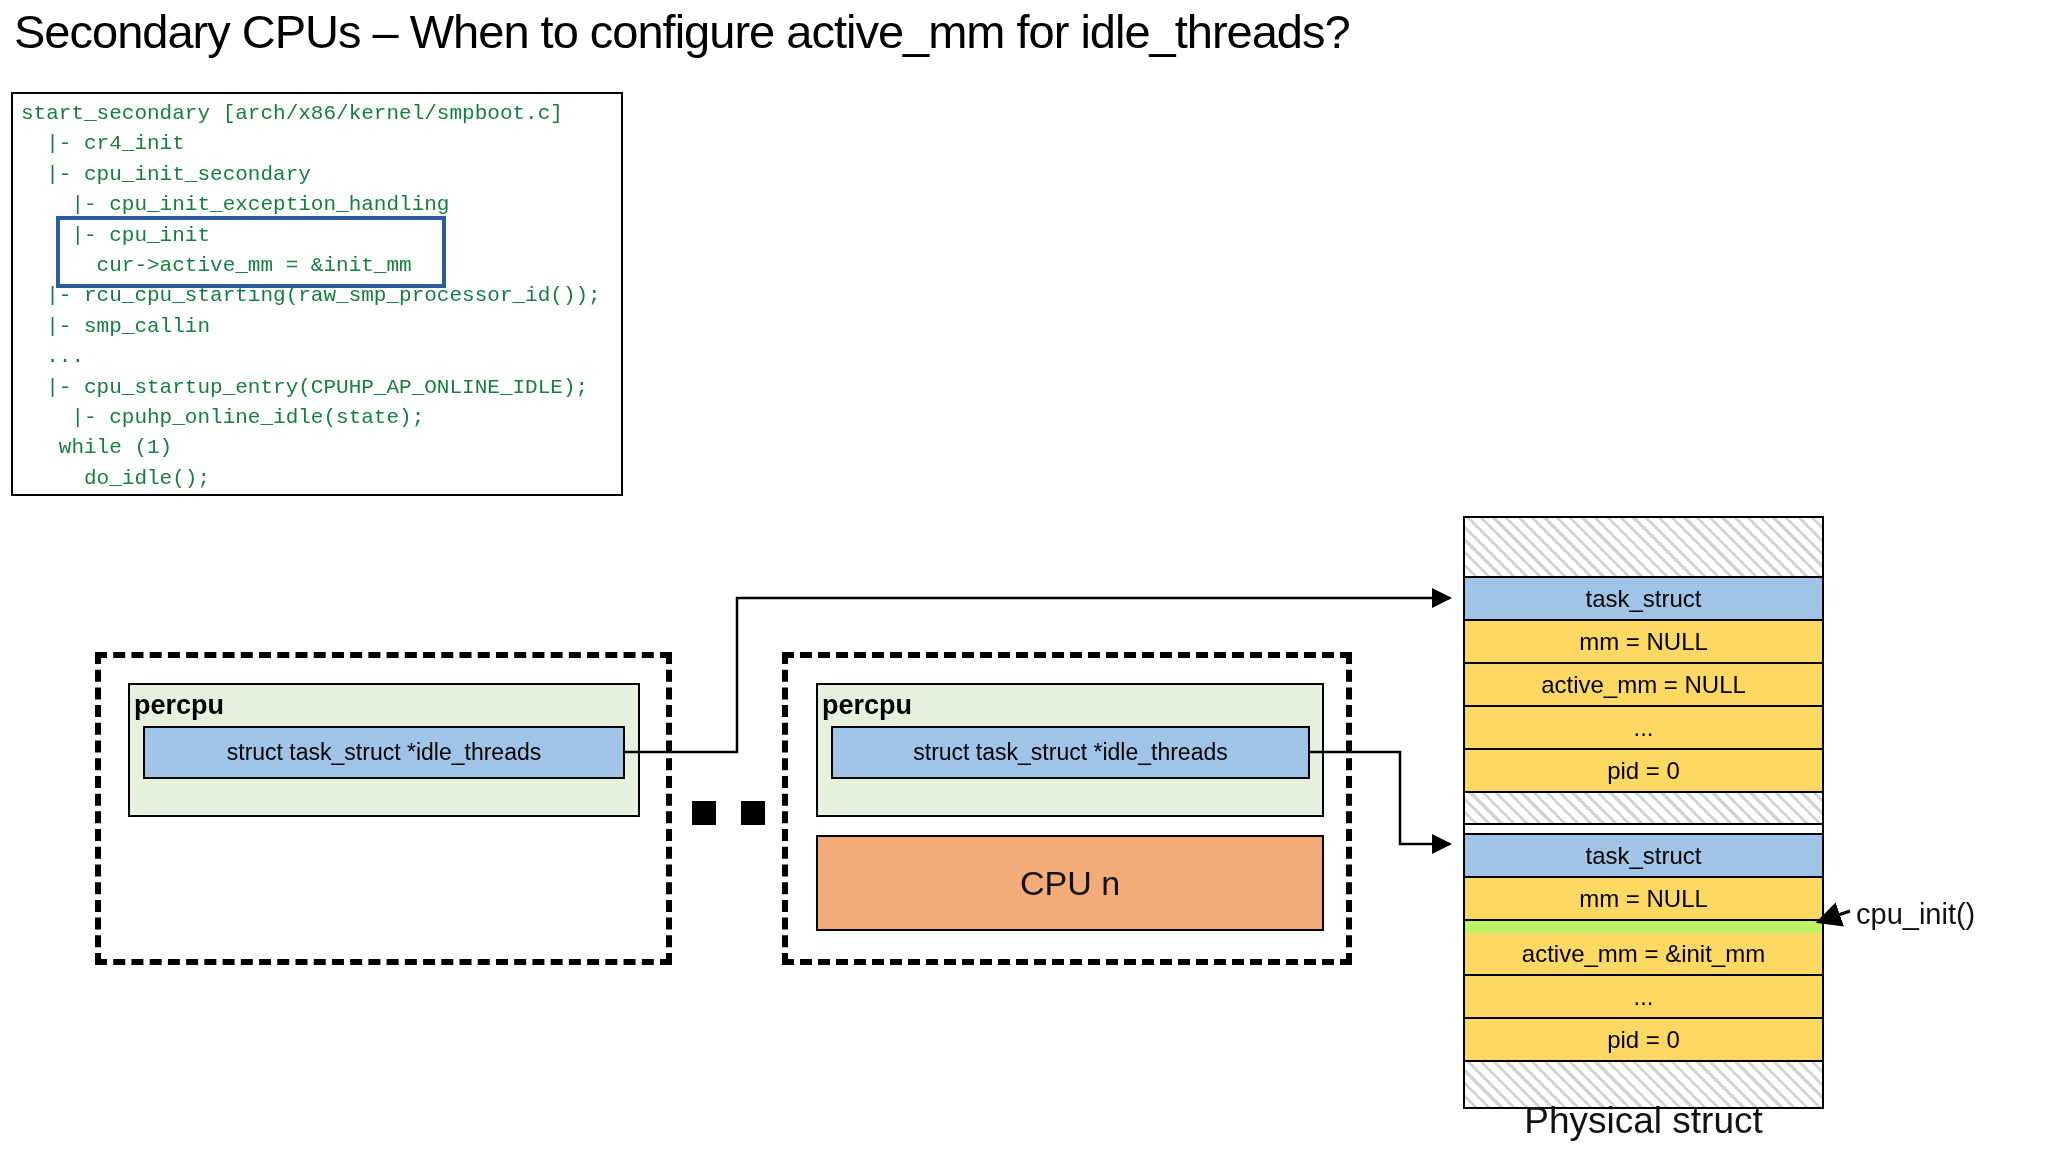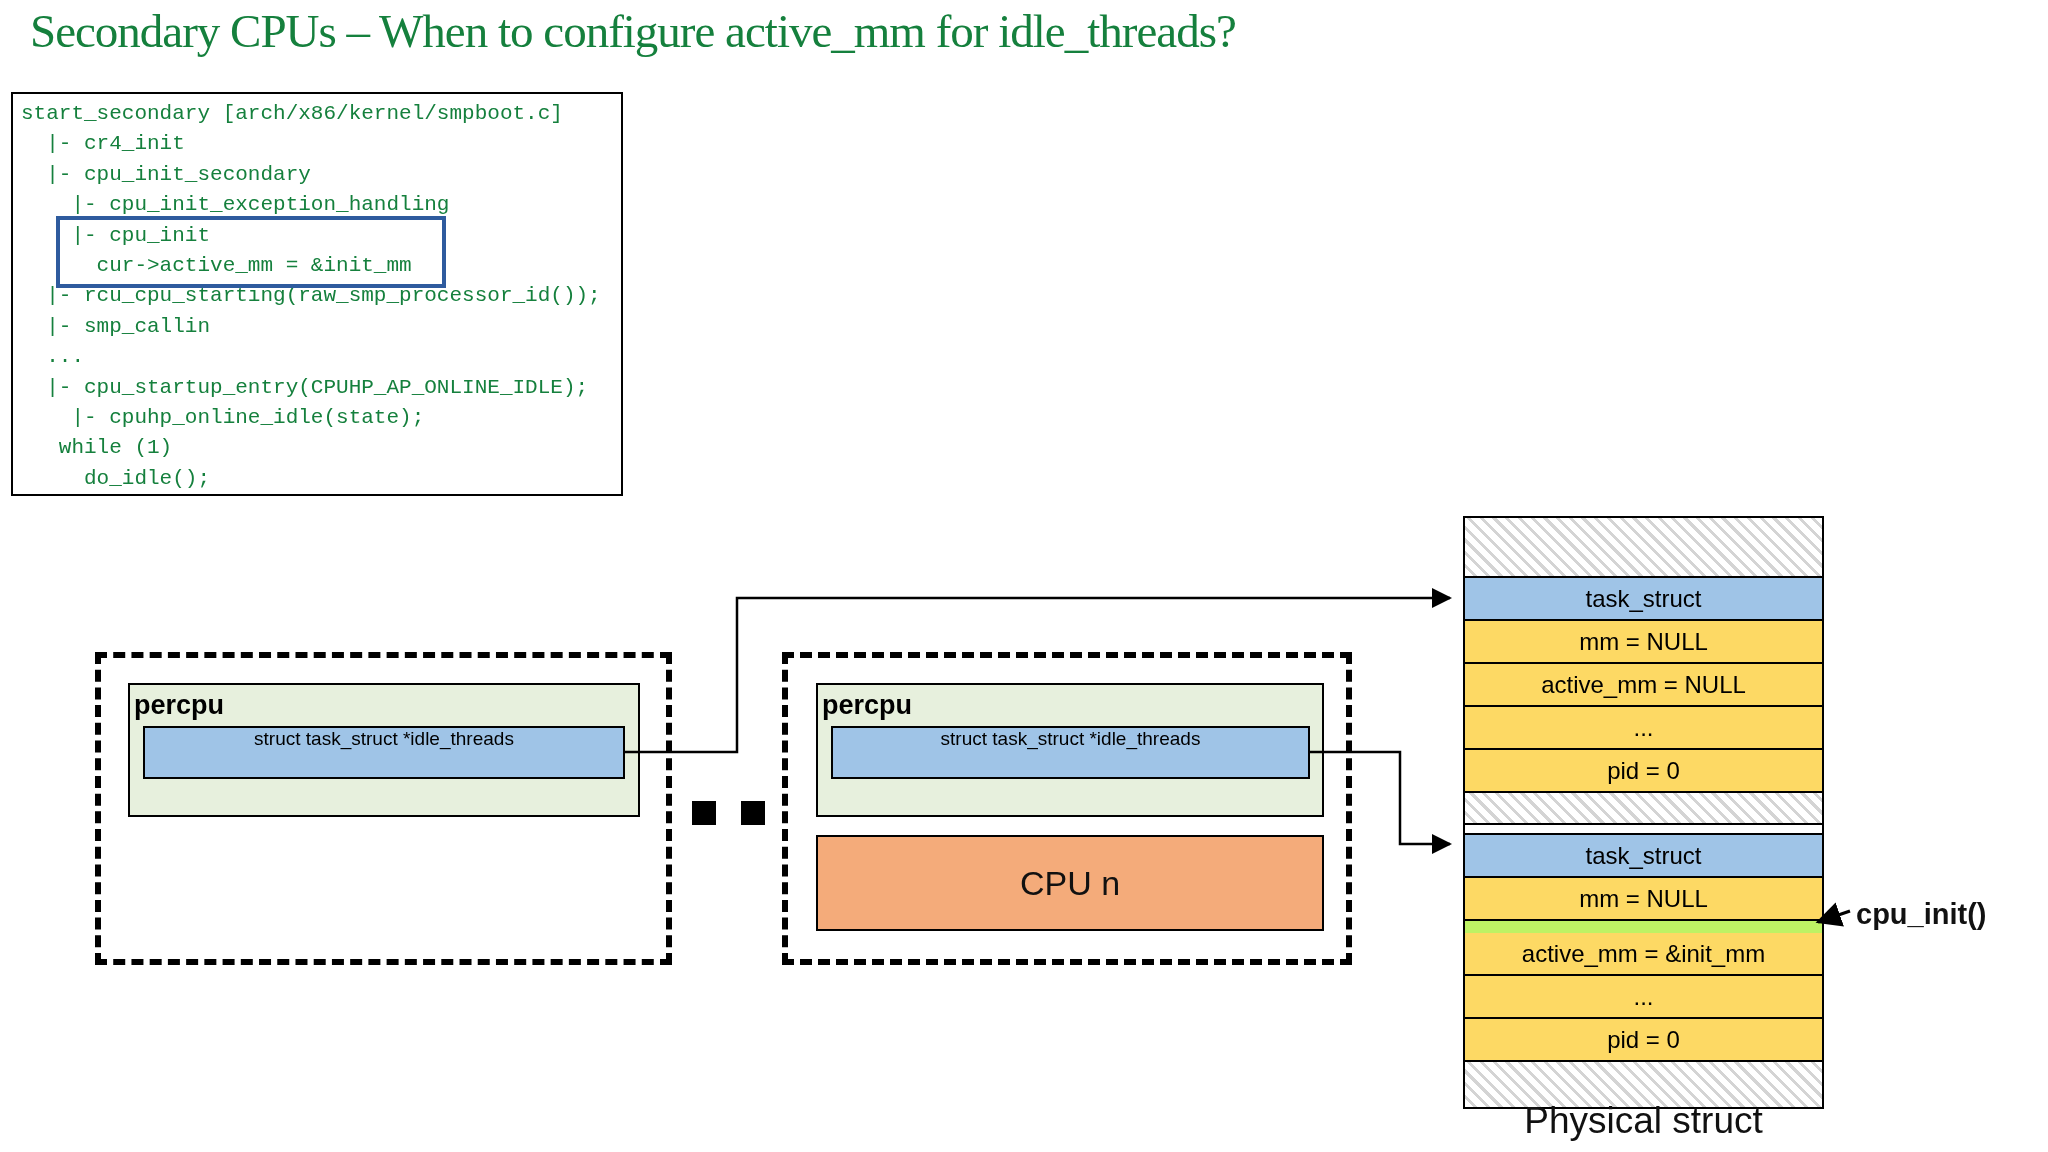--- a/index.html
+++ b/index.html
@@ -4,24 +4,23 @@
 <style>
   html,body { margin:0; padding:0; background:#ffffff; }
   .canvas {
     position:relative; width:2048px; height:1152px; overflow:hidden;
     background:#ffffff; font-family:"Liberation Sans", sans-serif; color:#111;
   }
   .abs { position:absolute; box-sizing:border-box; }
 
   
   .slide-title {
-    left:30px; top:4px; width:1990px;
-    font-size:47px; font-weight:400; letter-spacing:-1px; color:#15803d;
+    left:14px; top:4px; width:1990px;
+    font-size:47px; font-weight:400; letter-spacing:-1px; color:#000000;
     white-space:nowrap;
-    font-family:Liberation Serif, serif;
   }
 
   
   .code-panel {
     left:11px; top:92px; width:612px; height:404px;
     border:2px solid #000; background:#fff;
   }
   .code-panel pre {
     margin:0; padding:5px 0 0 8px;
     font-family:"Liberation Mono","DejaVu Sans Mono",monospace;
@@ -34,22 +33,22 @@
 
   
   .cpu-dashed { border:6px dashed #000; background:transparent; }
   .percpu-box { background:#e7f0dd; border:2px solid #000; }
   .percpu-label {
     position:absolute; left:4px; top:5px;
     font-size:27px; font-weight:bold; color:#000;
   }
   .pointer-box {
     background:#9fc4e7; border:2px solid #000;
-    display:flex; justify-content:center;
-    font-size:19px; color:#000;
+    display:flex; align-items:center; justify-content:center;
+    font-size:23px; color:#000;
   }
   .cpu-box {
     background:#f4ab7a; border:2px solid #000;
     display:flex; align-items:center; justify-content:center;
     font-size:34px; color:#111;
   }
   .ellipsis-square { background:#000; width:24px; height:24px; }
 
   
   .mem-col { left:1463px; top:516px; width:361px; border:2px solid #000; background:#bef264; }
@@ -64,21 +63,21 @@
   .mem-row.gap    { background:#ffffff; }
   .mem-row.hatched {
     background:repeating-linear-gradient(45deg,#ffffff 0px,#ffffff 6px,#d4d4d4 6px,#d4d4d4 9px);
   }
   .mem-caption {
     left:1463px; top:1100px; width:361px; text-align:center;
     font-size:37px; color:#111;
   }
 
   .annotation-label {
-    left:1856px; top:898px; font-size:29px; font-weight:bold; color:#111;
+    left:1856px; top:898px; font-size:29px; font-weight:normal; color:#111;
     white-space:nowrap;
   }
 
   .overlay { left:0; top:0; width:2048px; height:1152px; pointer-events:none; }
 </style>
 </head>
 <body>
 
 <div class="canvas">
 

